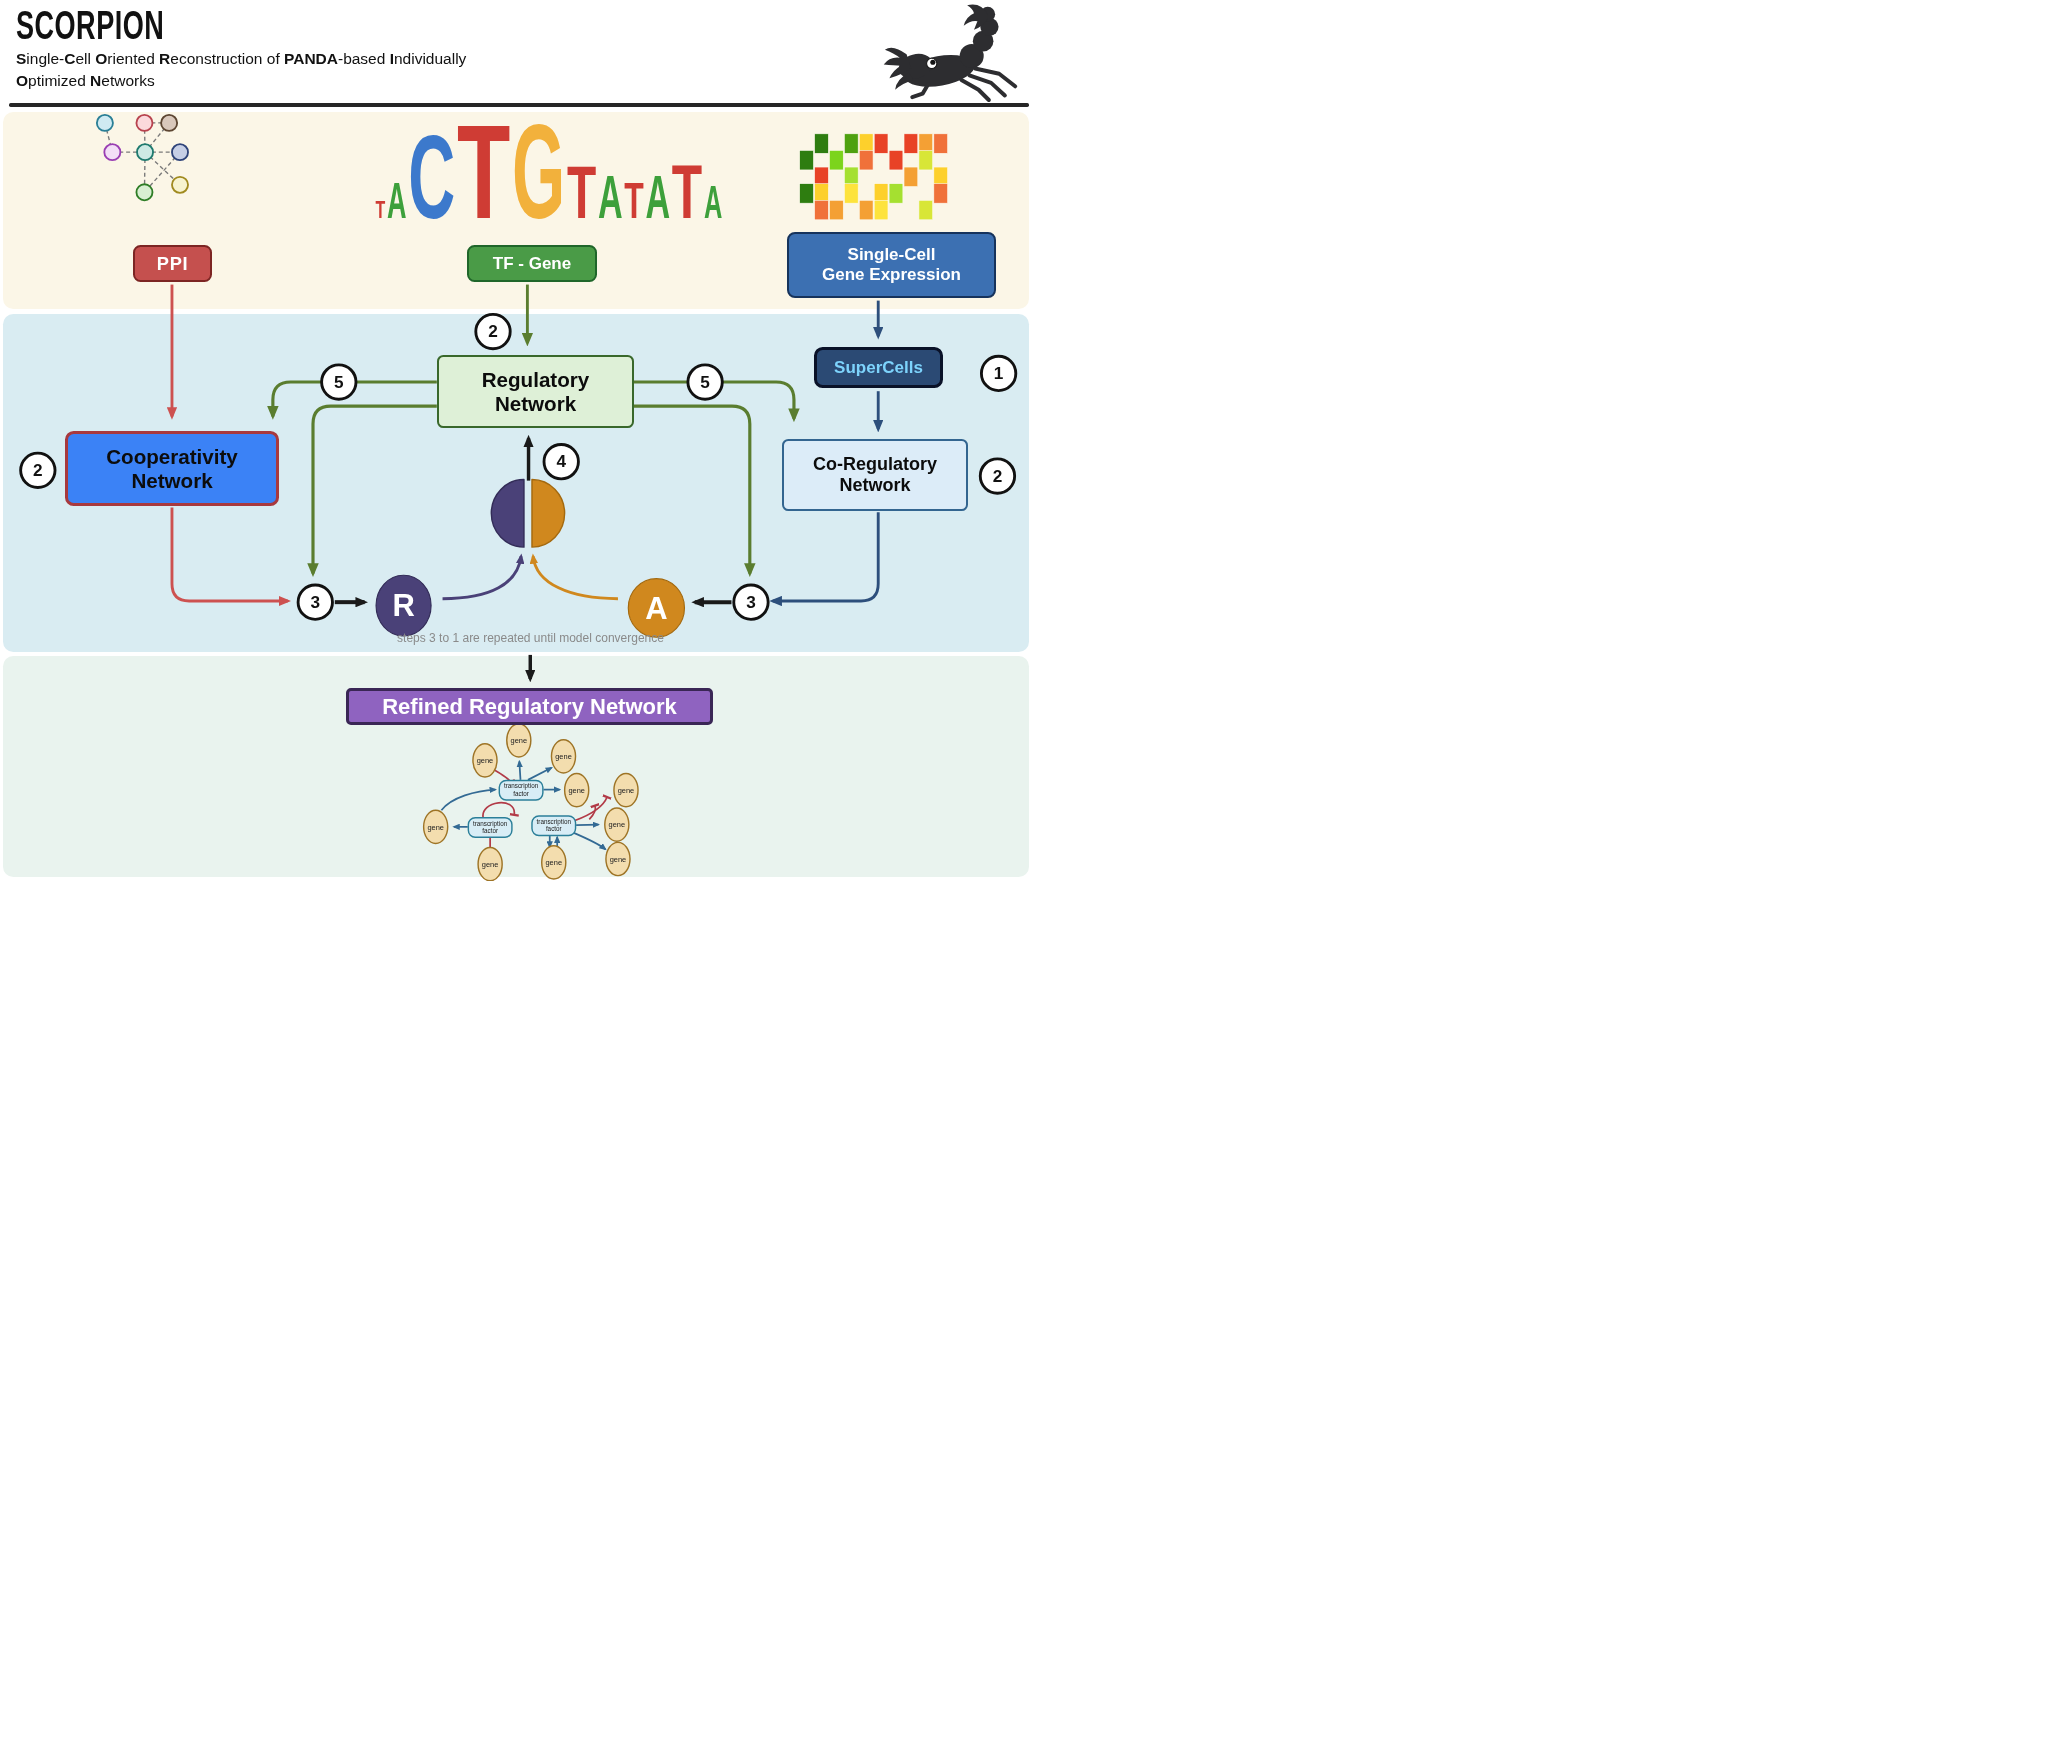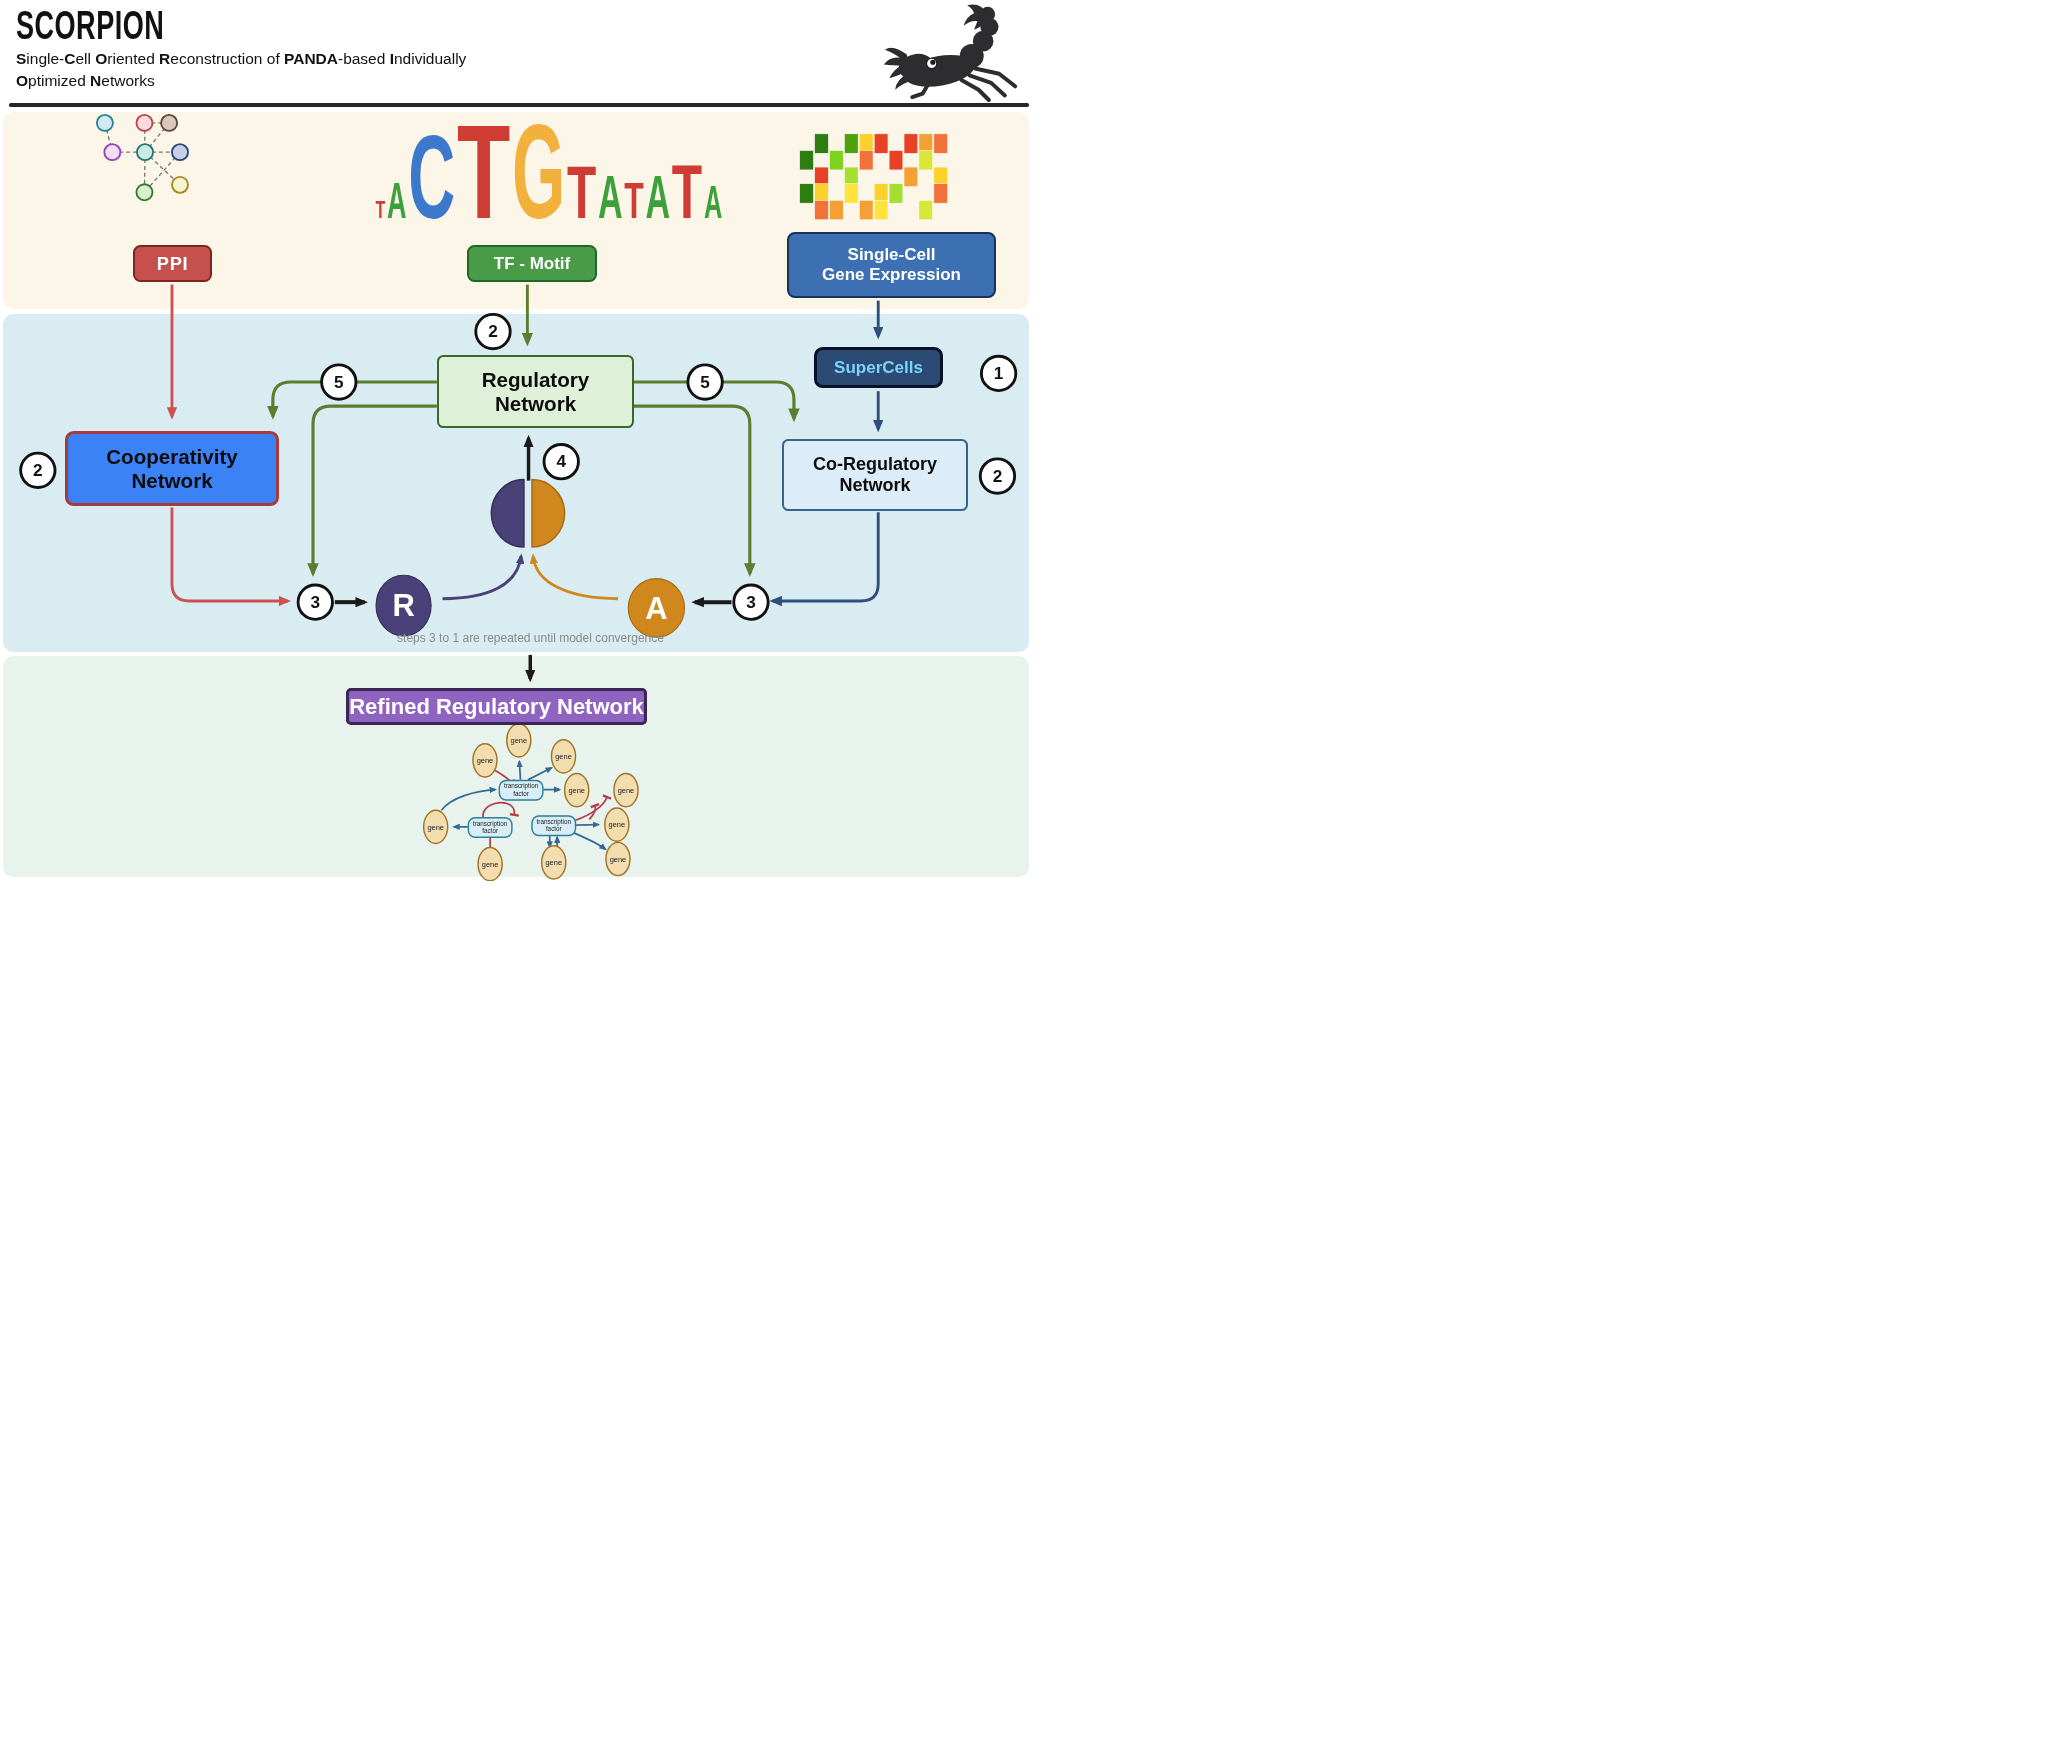--- a/index.html
+++ b/index.html
@@ -27,21 +27,21 @@
   #box-scge{left:768px;top:232px;width:209px;height:66px;background:#3c70b2;border:2.9px solid #16335c;
             border-radius:8px;color:#fff;font-size:17px;margin-left:19px;}
   #box-supercells{left:814px;top:347px;width:129px;height:41px;background:#2b4a74;border:3.4px solid #0a1228;
             border-radius:8.6px;color:#7dd3fc;font-size:17px;text-align:right;}
   #box-reg{left:437px;top:355px;width:197px;height:73px;background:#def0d7;border:2.9px solid #39682b;
             border-radius:6.3px;color:#0c0c0c;font-size:20.6px;}
   #box-coop{left:65px;top:431px;width:214px;height:75px;background:#3b82f6;border:3.4px solid #a8393e;
             border-radius:8.6px;color:#0c0c0c;font-size:20.6px;}
   #box-coreg{left:782px;top:439px;width:186px;height:72px;background:#dcecf8;border:2.9px solid #336590;
             border-radius:6.3px;color:#0c0c0c;font-size:18px;}
-  #box-refined{left:346px;top:688px;width:301px;height:37px;background:#8f63c0;border:3.4px solid #3a2655;
+  #box-refined{left:346px;top:688px;width:367px;height:37px;background:#8f63c0;border:3.4px solid #3a2655;
             border-radius:5px;color:#fff;font-size:22px;text-align:right;}
   #steps-note{position:absolute;left:330px;top:631px;width:401px;z-index:5;text-align:center;
             font-size:12px;color:#8a8a8a;}
   svg text{font-family:"Liberation Sans",sans-serif;}
   .leg{fill:none;stroke:#2d2d30;stroke-width:7;stroke-linecap:round;stroke-linejoin:round;}
 </style>
 </head>
 <body>
 
 <div class="stage">
@@ -310,21 +310,21 @@
           <circle cx="1310" cy="1050" r="30" fill="#ffffff" stroke="#111111" stroke-width="5"></circle>
           <text x="1310" y="1060" text-anchor="middle" font-size="30" font-weight="600" fill="#111111">3</text>
         </g>
       </g>
   </svg>
 
   <div class="box" id="box-ppi">
     <div>PPI</div>
   </div>
   <div class="box" id="box-tf">
-    <div>TF - Motif</div>
+    <div>TF - Gene</div>
   </div>
   <div class="box" id="box-scge">
     <div>Single-Cell</div>
     <div>Gene Expression</div>
   </div>
   <div class="box" id="box-supercells">
     <div>SuperCells</div>
   </div>
   <div class="box" id="box-reg">
     <div>Regulatory</div>

